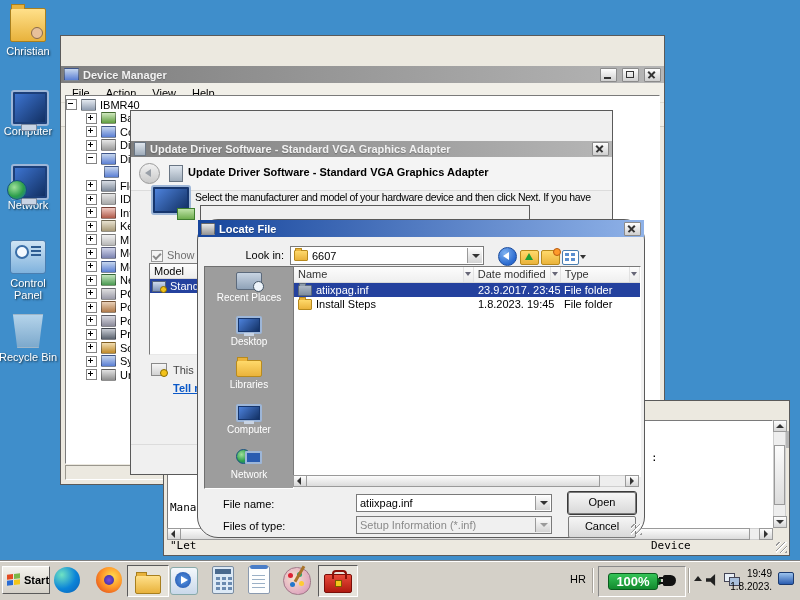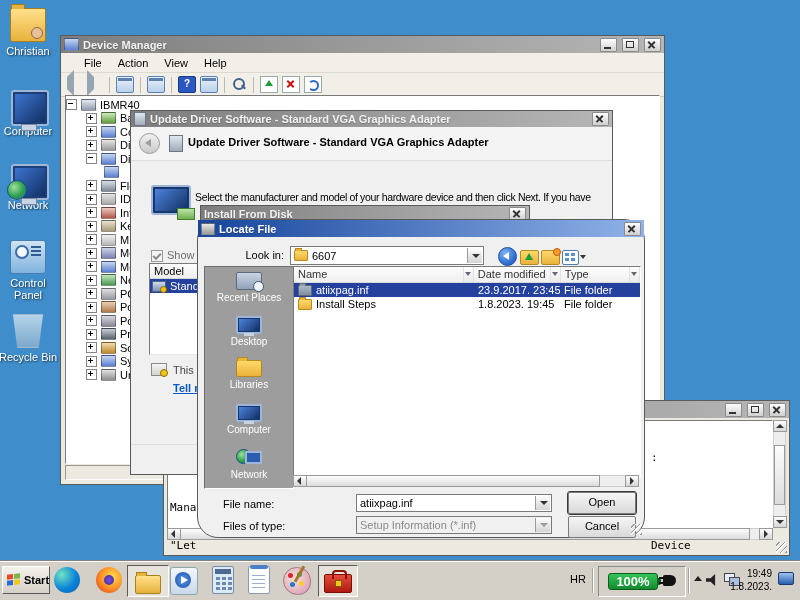--- a/index.html
+++ b/index.html
@@ -4,21 +4,21 @@
 <style>
   html,body{margin:0;padding:0;background:#222;}
   #screen{position:relative;width:800px;height:600px;overflow:hidden;
     font-family:"Liberation Sans",sans-serif;font-size:11px;color:#000;
     background:#3f8ecb;}
   
   .win{position:absolute;border:1px solid #5a5a5a;box-sizing:border-box;}
   .tb{height:17px;display:flex;align-items:center;gap:4px;padding:0 3px;
       font-weight:bold;font-size:11px;color:#fff;overflow:hidden;}
   .tb-active{background:linear-gradient(90deg,#16459c,#8fb2e8);}
-  .tb-inactive{background:linear-gradient(90deg,#7e7e7e,#b6b6b6);color:#f2f2f2;}
+  .tb-inactive{background:linear-gradient(90deg,#7e7e7e,#b6b6b6);color:#f2f2f2;margin-top:30px;}
   .tbtitle{flex:1;white-space:nowrap;overflow:hidden;text-shadow:0 1px 1px rgba(0,0,0,.25);}
   .wbtn{width:15px;height:12px;flex:none;background:linear-gradient(#fefefe,#cicfcf);
       background:linear-gradient(#fefefe,#cfcfcf);border:1px solid #8b8b8b;border-radius:1px;
       position:relative;margin-left:1px;}
   .g-min::before{content:"";position:absolute;left:3px;bottom:2px;width:7px;height:2px;background:#333;}
   .g-max::before{content:"";position:absolute;left:3px;top:2px;width:6px;height:5px;border:1.5px solid #333;}
   .g-close::before,.g-close::after{content:"";position:absolute;left:2px;top:5px;width:9px;height:1.6px;background:#333;}
   .g-close::before{transform:rotate(45deg);} .g-close::after{transform:rotate(-45deg);}
   .btn{position:absolute;background:linear-gradient(#f6f6f6,#d9d9d9);border:1px solid #7b7b7b;
       border-radius:2px;text-align:center;font-size:11px;line-height:18px;}
@@ -49,21 +49,21 @@
   .ig-monitor::after{content:"";position:absolute;left:8px;bottom:-7px;width:14px;height:5px;background:#c8d4e4;border:1px solid #7b8aa0;}
   .ig-globe{position:absolute;left:-4px;bottom:-4px;width:18px;height:18px;border-radius:50%;
       background:radial-gradient(circle at 35% 35%,#9fe09a,#2c9e4b 55%,#1b6fae);border:1px solid #14527e;}
   .ig-cpanel{background:linear-gradient(#cfe4f4,#7fb2dd);border:1px solid #4a7eb0;border-radius:3px;width:32px;height:22px;margin-top:3px;}
   .ig-cpanel::before{content:"";position:absolute;left:4px;top:4px;width:10px;height:10px;border-radius:50%;background:#f4f9ff;border:2px solid #3a6ea8;}
   .ig-cpanel::after{content:"";position:absolute;right:4px;top:5px;width:10px;height:2px;background:#2d5c92;box-shadow:0 4px 0 #2d5c92,0 8px 0 #2d5c92;}
   .ig-bin{width:24px;height:28px;margin-top:2px;background:linear-gradient(rgba(220,235,245,.75),rgba(150,180,205,.7));
       border:1px solid #9fb6c8;clip-path:polygon(8% 0,92% 0,80% 100%,20% 100%);}
   
   #devmgr{left:60px;top:35px;width:605px;height:450px;background:#ece9e0;z-index:1;}
-  .menubar{height:19px;display:flex;align-items:center;gap:2px;padding:0 16px;background:#f1efe8;border-bottom:1px solid #dedad0;}
+  .menubar{height:19px;display:flex;align-items:center;gap:2px;padding:0 4px;background:#f1efe8;border-bottom:1px solid #dedad0;}
   .menubar span{padding:2px 7px;}
   .toolbar{height:23px;display:flex;align-items:center;padding:0 4px;background:#f1efe8;border-bottom:1px solid #cfcbc2;}
   .tsep{width:1px;height:16px;background:#bdb9af;margin:0 4px;}
   .tbico{width:16px;height:15px;margin:0 2px;position:relative;flex:none;}
   .arr{width:0;height:0;border:7px solid transparent;}
   .arr-l{border-right-color:#98a4b2;border-left:none;margin-top:1px;}
   .arr-r{border-left-color:#98a4b2;border-right:none;margin-top:1px;}
   .icobox{background:linear-gradient(#eaf2fb,#b9d0ea);border:1px solid #5a81b2;border-radius:2px;}
   .icobox::before{content:"";position:absolute;left:1px;right:1px;top:1px;height:3px;background:#5a81b2;}
   .ico-help{background:#2a58c0;border:1px solid #193a80;border-radius:2px;color:#fff;font-weight:bold;font-size:10px;text-align:center;line-height:14px;}

